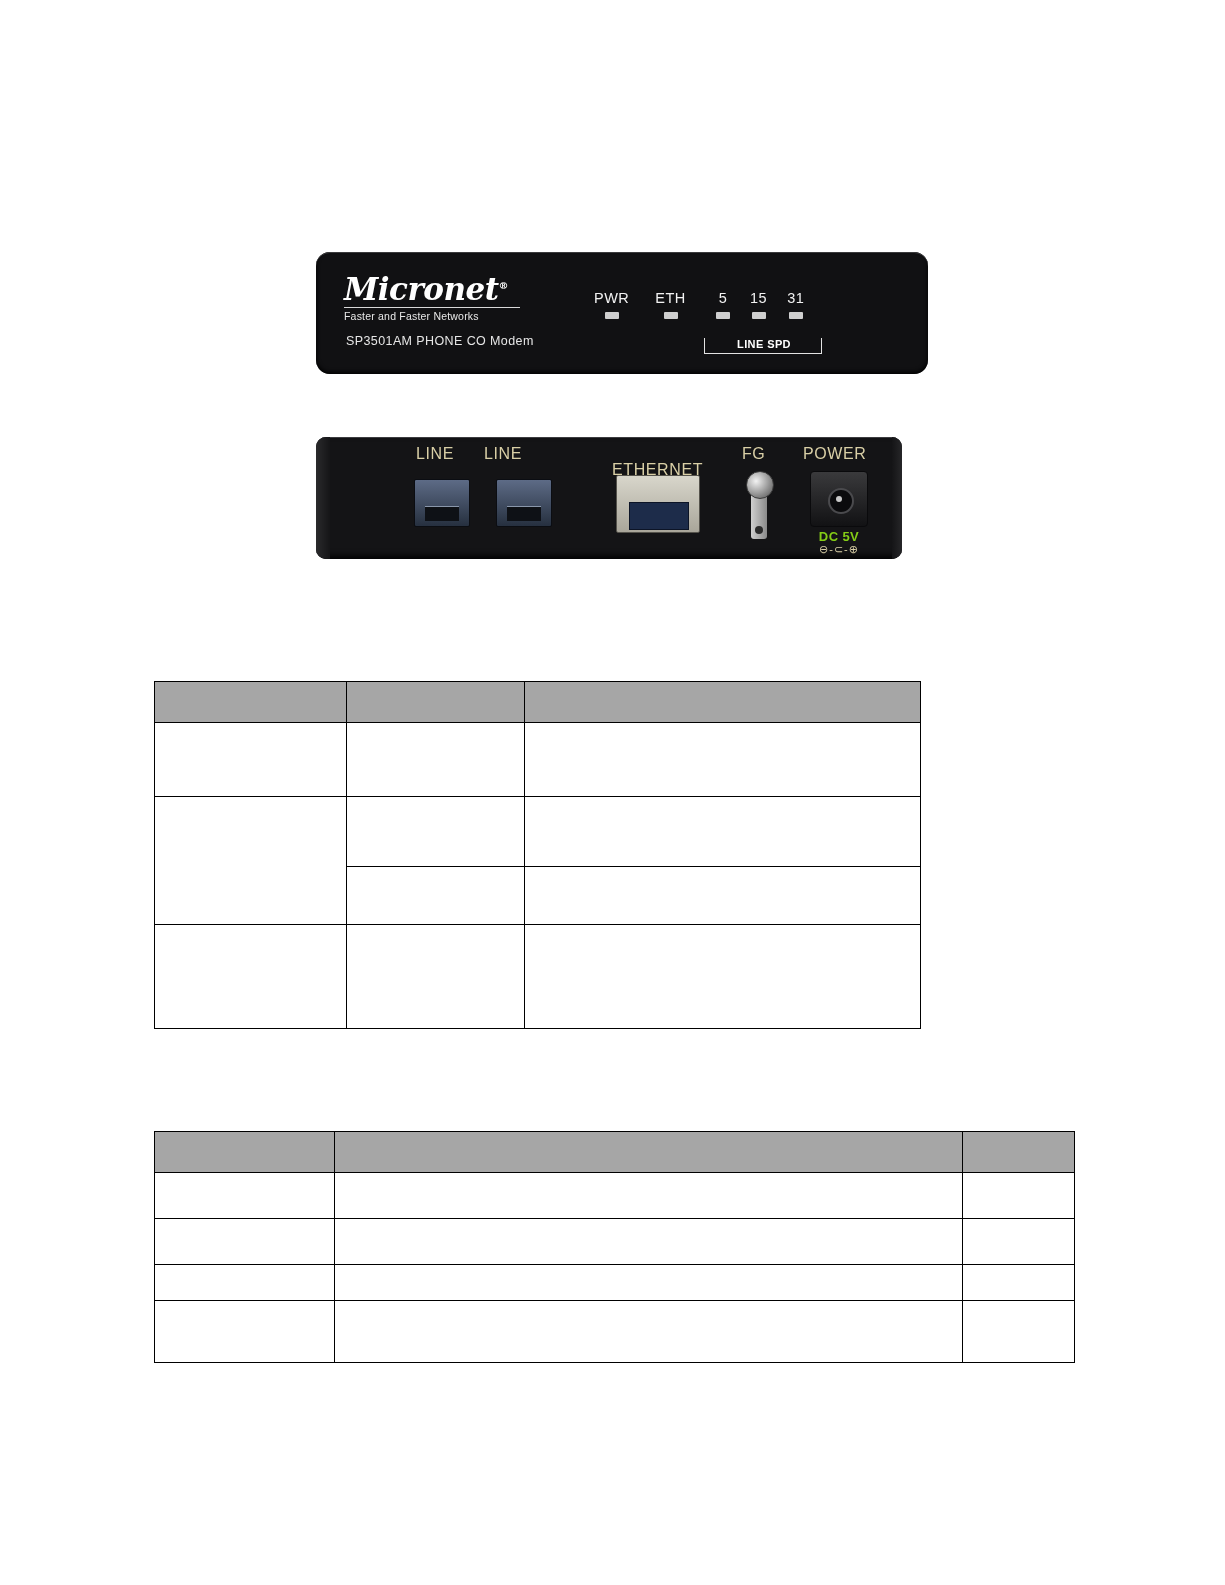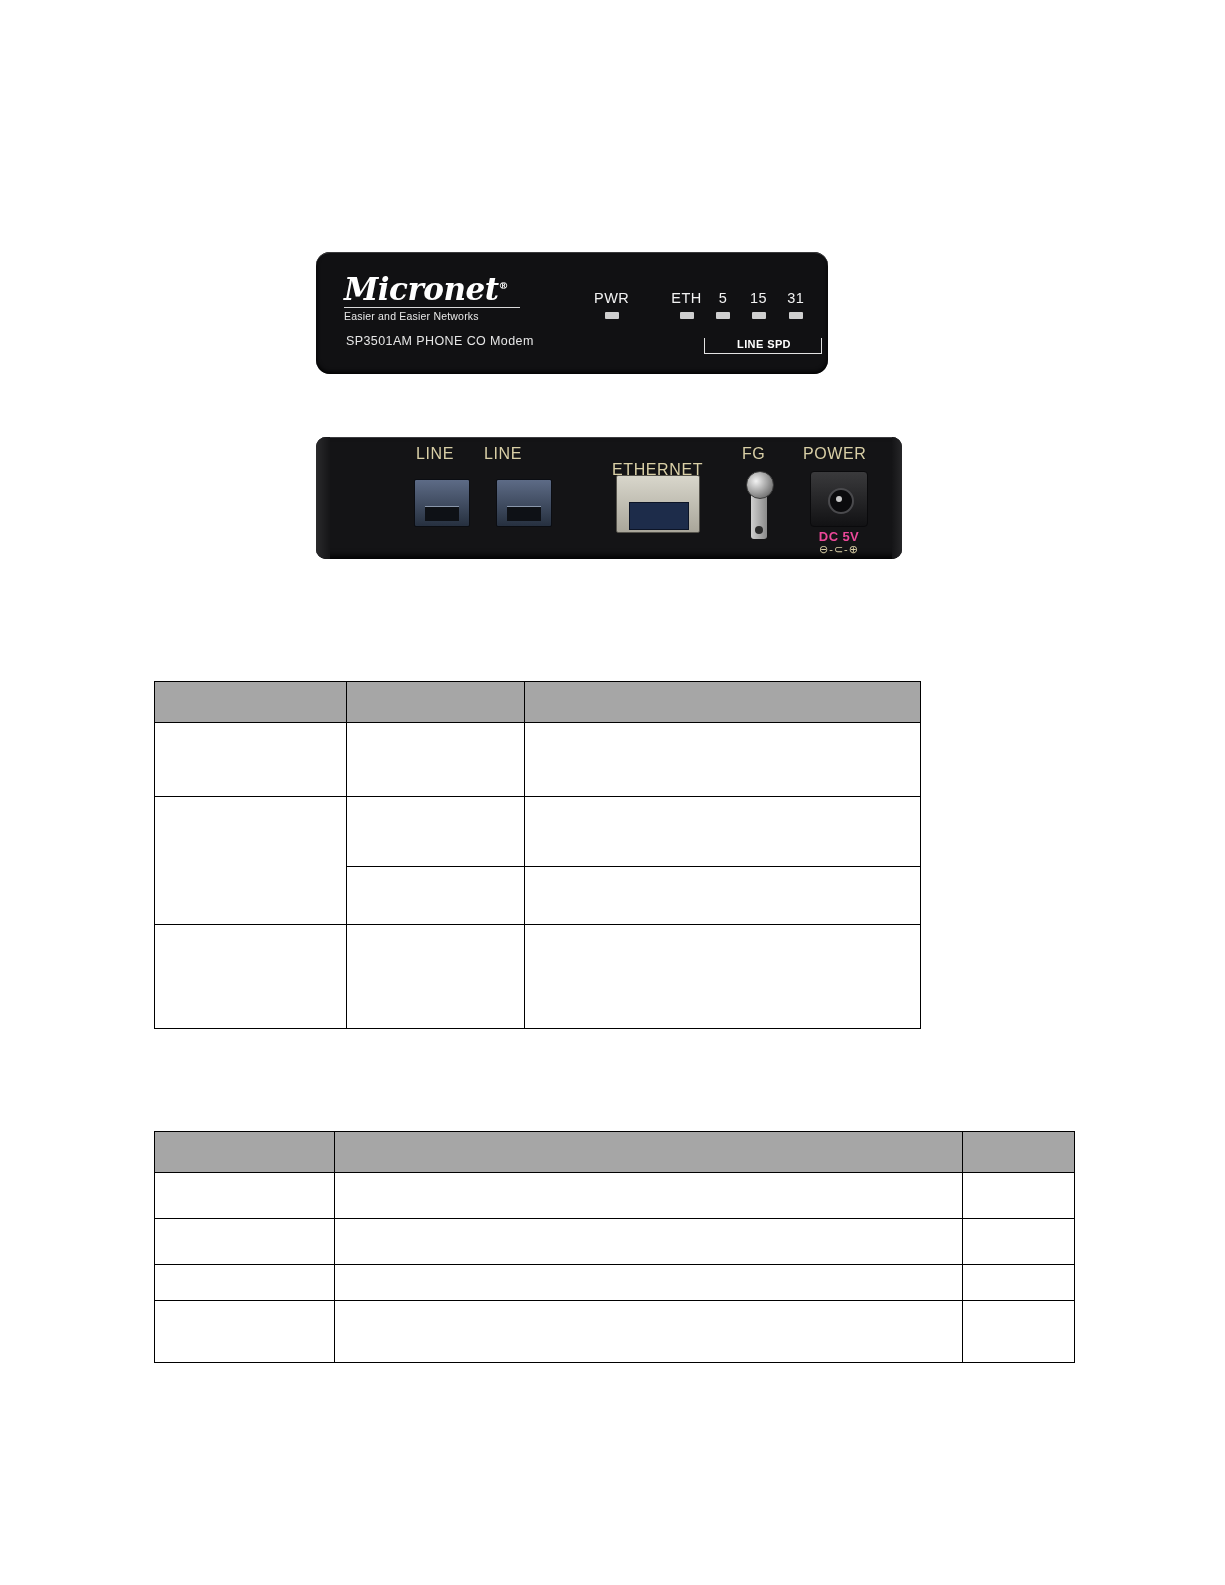--- a/index.html
+++ b/index.html
@@ -14,21 +14,21 @@
     font-family: "Liberation Sans", sans-serif;
     color: #000000;
     overflow: hidden;
   }
 
   
   .device-front {
     position: absolute;
     left: 316px;
     top: 252px;
-    width: 512px;
+    width: 612px;
     height: 122px;
     background: #111113;
     border-radius: 14px;
     box-shadow: inset 0 1px 0 #3a3a3c, inset 0 -2px 4px #000;
   }
   .brand {
     position: absolute;
     left: 28px;
     top: 22px;
     width: 210px;
@@ -71,21 +71,21 @@
   }
   .led-group {
     position: absolute;
     left: 278px;
     top: 38px;
     display: flex;
     align-items: flex-start;
   }
   .led-item {
     text-align: center;
-    margin-right: 42px;
+    margin-right: 26px;
   }
   .led-item:last-child { margin-right: 0; }
   .led-item .led-txt {
     font-size: 14.5px;
     color: #f2f2f2;
     font-family: "Liberation Sans", sans-serif;
     letter-spacing: 0.5px;
   }
   .led-item .led-dot {
     width: 14px;
@@ -239,21 +239,21 @@
     background: #c9c9c9;
     z-index: 2;
   }
   .dc-text {
     position: absolute;
     left: 488px; top: 92px;
     width: 70px;
     text-align: center;
     font-size: 13px;
     font-weight: bold;
-    color: #ec4899;
+    color: #84cc16;
     letter-spacing: 0.4px;
   }
   .dc-sym {
     position: absolute;
     left: 488px; top: 106px;
     width: 70px;
     text-align: center;
     font-size: 11px;
     color: #d9cfa6;
     letter-spacing: 1px;
@@ -297,21 +297,21 @@
 </head>
 <body>
 
 <div class="device-front">
 
   <div class="brand">
     <div class="brand-name">
       <span>Micronet</span><span class="brand-reg">®</span>
     </div>
     <div class="brand-underline"></div>
-    <div class="brand-tag">Easier and Easier Networks</div>
+    <div class="brand-tag">Faster and Faster Networks</div>
   </div>
 
   <div class="model-label">SP3501AM PHONE CO Modem</div>
 
   <div class="led-group">
     <div class="led-item">
       <div class="led-txt">PWR</div>
       <div class="led-dot"></div>
     </div>
     <div class="led-item">

